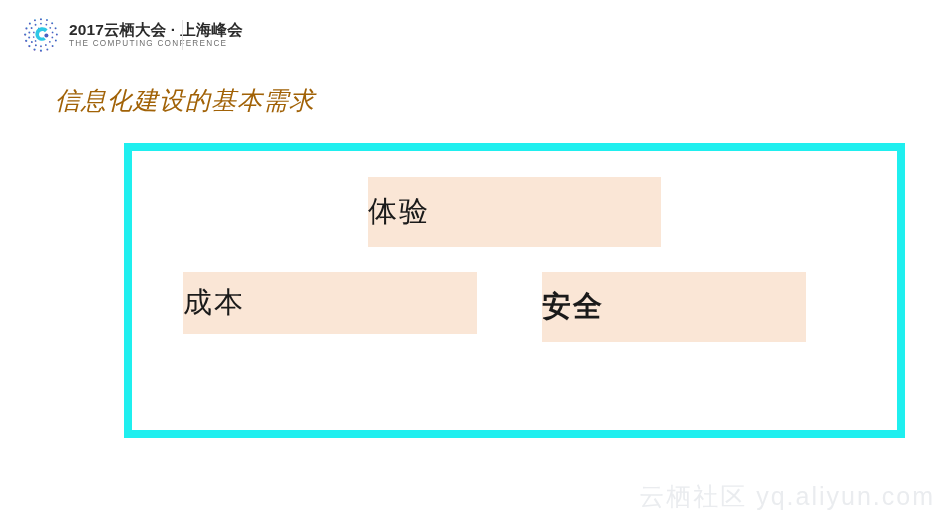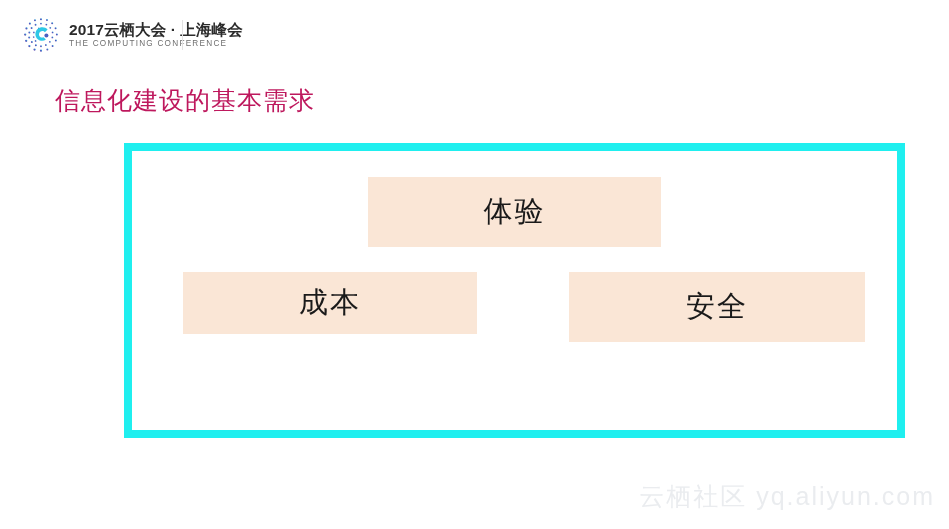--- a/index.html
+++ b/index.html
@@ -85,42 +85,43 @@
     letter-spacing: 0.5px;
     white-space: nowrap;
   }
 
   
   .slide-title {
     position: absolute;
     left: 55px;
     top: 84px;
     font-size: 25px;
-    color: #be185d;
+    color: #a16207;
     letter-spacing: 1px;
     white-space: nowrap;
+    font-style: italic;
   }
 
   
   .frame {
     position: absolute;
     left: 124px;
     top: 143px;
     width: 781px;
     height: 295px;
     box-sizing: border-box;
     border: 8px solid #1fefef;
     background: #ffffff;
   }
   .concept-box {
     position: absolute;
     background: #faE6d6;
     display: flex;
     align-items: center;
-    justify-content: center;
+    justify-content: flex-start;
     box-sizing: border-box;
   }
   .concept-label {
     font-size: 29px;
     color: #1a1a1a;
     letter-spacing: 2px;
     white-space: nowrap;
   }
   .box-experience {
     left: 368px;
@@ -128,24 +129,25 @@
     width: 293px;
     height: 70px;
   }
   .box-cost {
     left: 183px;
     top: 272px;
     width: 294px;
     height: 62px;
   }
   .box-security {
-    left: 569px;
+    left: 542px;
     top: 272px;
-    width: 296px;
+    width: 264px;
     height: 70px;
+    font-weight: bold;
   }
 
   
   .dot-field {
     position: absolute;
     left: 0;
     bottom: 0;
     width: 949px;
     height: 90px;
     pointer-events: none;

